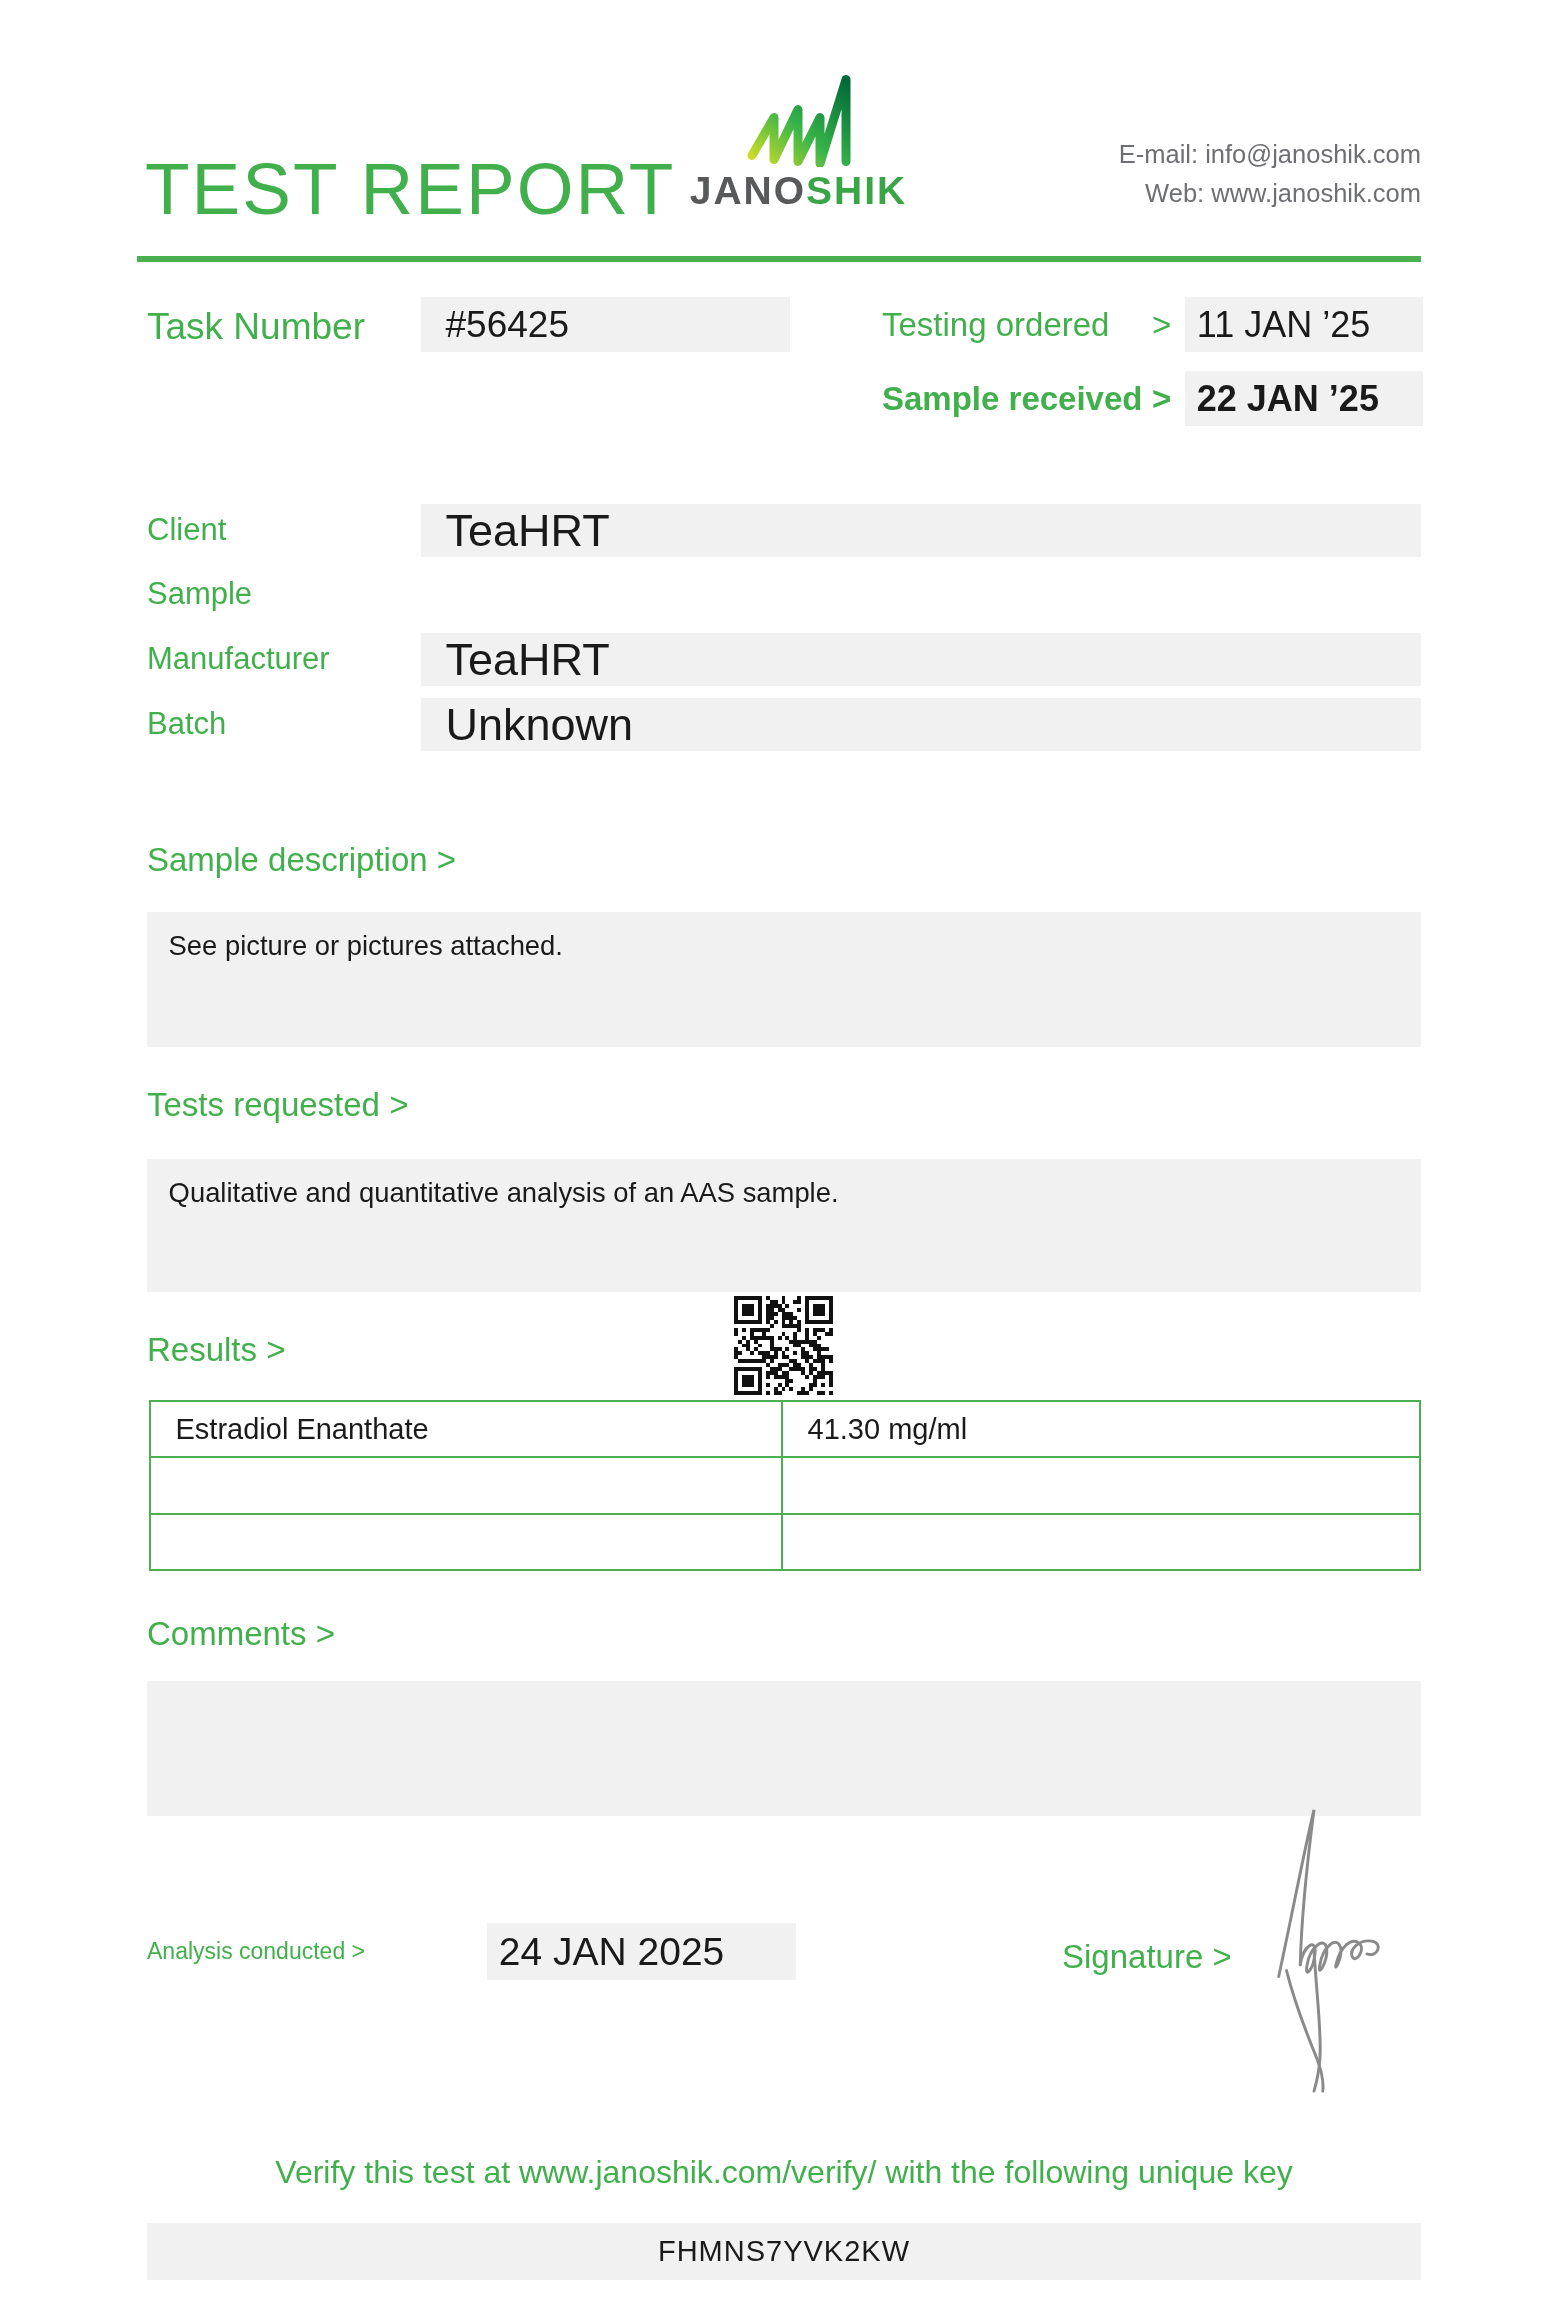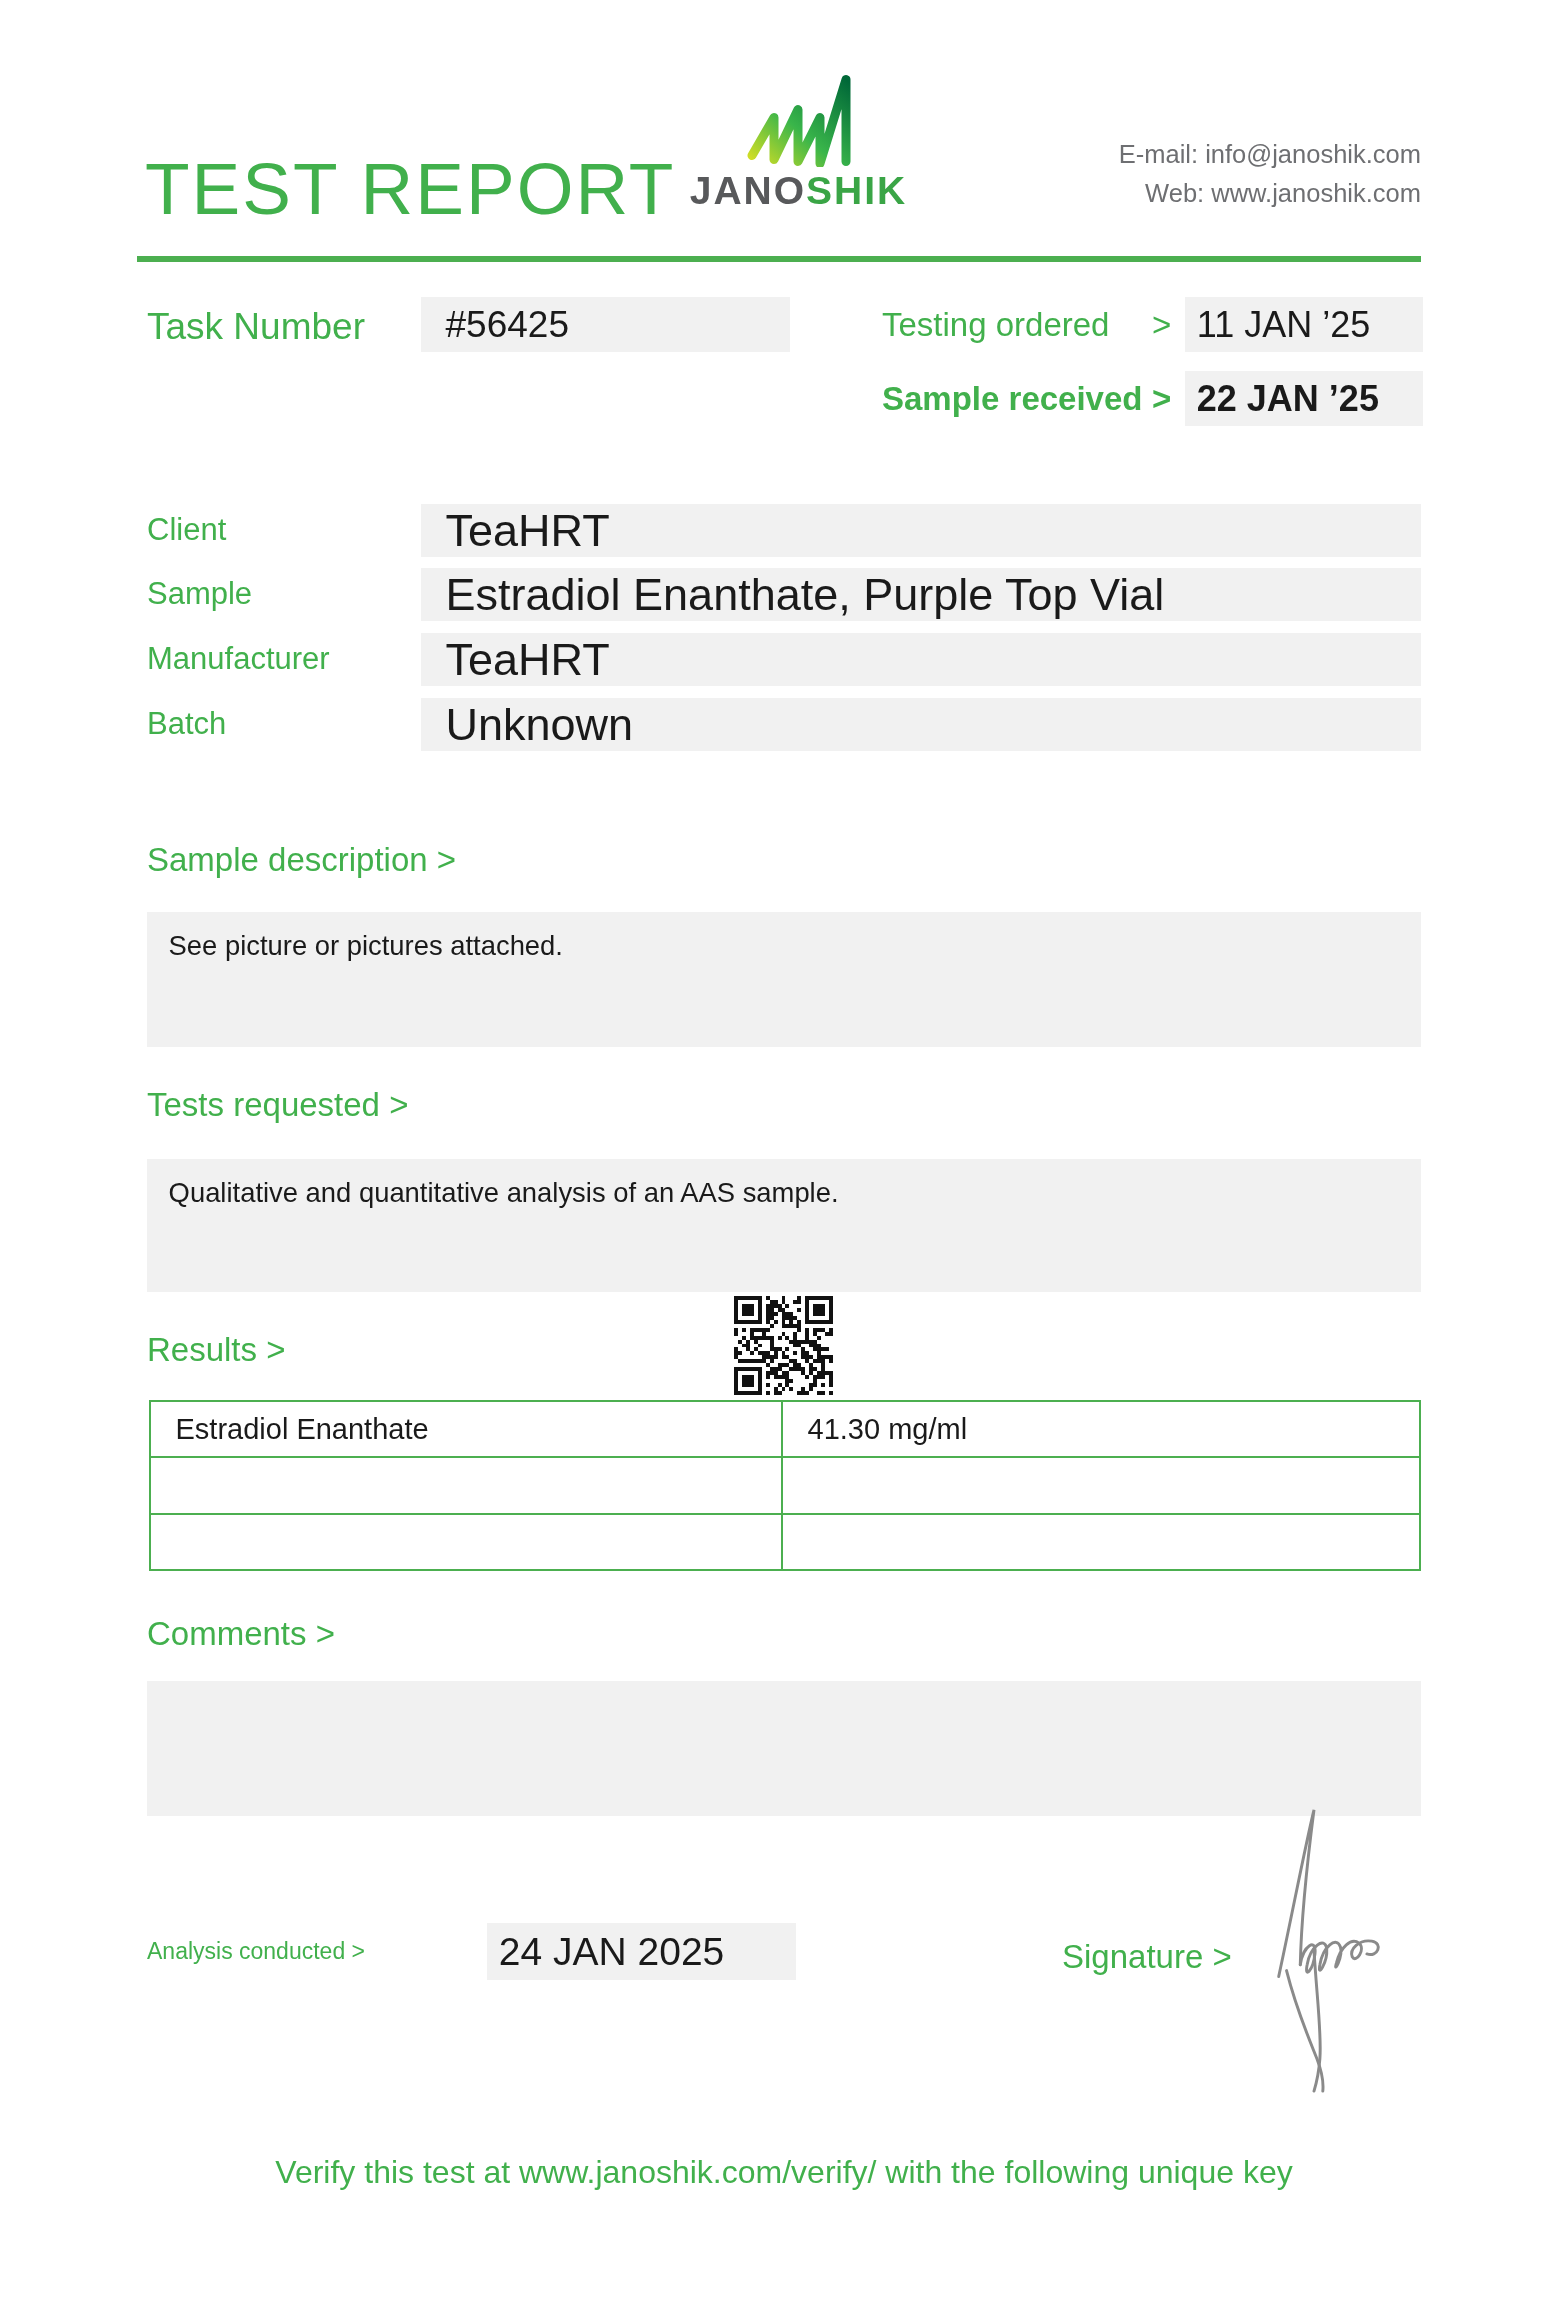--- a/index.html
+++ b/index.html
@@ -101,21 +101,20 @@
   <div class="date-row row-received">
     <span class="dlabel green-label">Sample received</span>
     <span class="arrow">&gt;</span>
     <span class="dbox">22 JAN ’25</span>
   </div>
 
   <div class="abs green-label field-label" style="top:512px">Client</div>
   <div class="abs gray-box field-box" style="top:504px">TeaHRT</div>
 
   <div class="abs green-label field-label" style="top:576px">Sample</div>
-  <div class="abs gray-box field-box" style="top:568px">Estradiol Enanthate, Purple Top Vial</div>
 
   <div class="abs green-label field-label" style="top:641px">Manufacturer</div>
   <div class="abs gray-box field-box" style="top:633px">TeaHRT</div>
 
   <div class="abs green-label field-label" style="top:706px">Batch</div>
   <div class="abs gray-box field-box" style="top:698px">Unknown</div>
 
   <div class="abs green-label section-heading" style="top:841px">Sample description &gt;</div>
   <div class="abs gray-box section-box" style="top:912px;height:135px;">See picture or pictures attached.</div>
 
@@ -466,15 +465,16 @@
   <div class="abs signature">
     <svg viewBox="0 0 165 300" fill="none" stroke="#8a8a8a" stroke-width="3" stroke-linecap="round">
       <path d="M22,178 C35,118 50,40 58,8 C51,62 45,122 44,166"></path>
       <path d="M44,166 C47,146 61,138 59,155 C57,172 48,181 51,166 C54,148 69,136 71,150 C72,163 61,181 64,166 C67,148 81,136 85,148 C88,158 77,177 81,164 C85,148 96,138 104,144 C111,150 101,165 97,158 C94,150 104,140 117,142 C129,144 123,159 112,155"></path>
       <path d="M30,172 C40,212 54,244 61,262 C66,275 68,285 67,295"></path>
       <path d="M58,152 C61,200 66,238 64,262 C63,275 61,285 58,295"></path>
     </svg>
   </div>
 
   <div class="abs verify-text">Verify this test at www.janoshik.com/verify/ with the following unique key</div>
+  <div class="abs gray-box key-box">FHMNS7YVK2KW</div>
 
 </div>
 
 
 </body></html>

